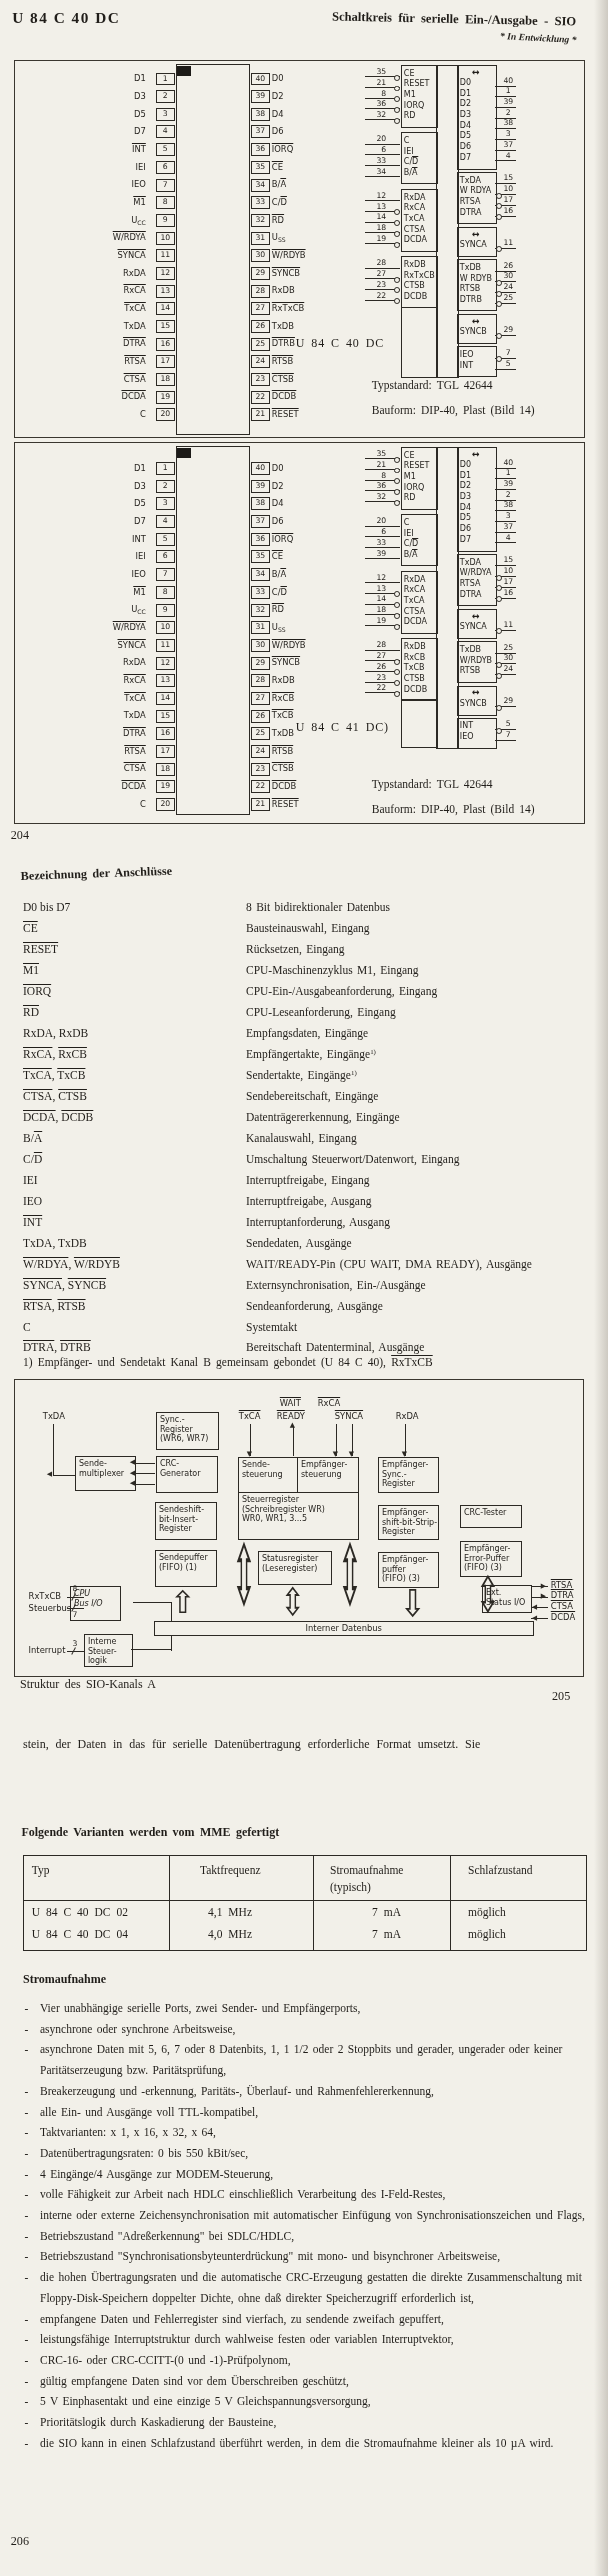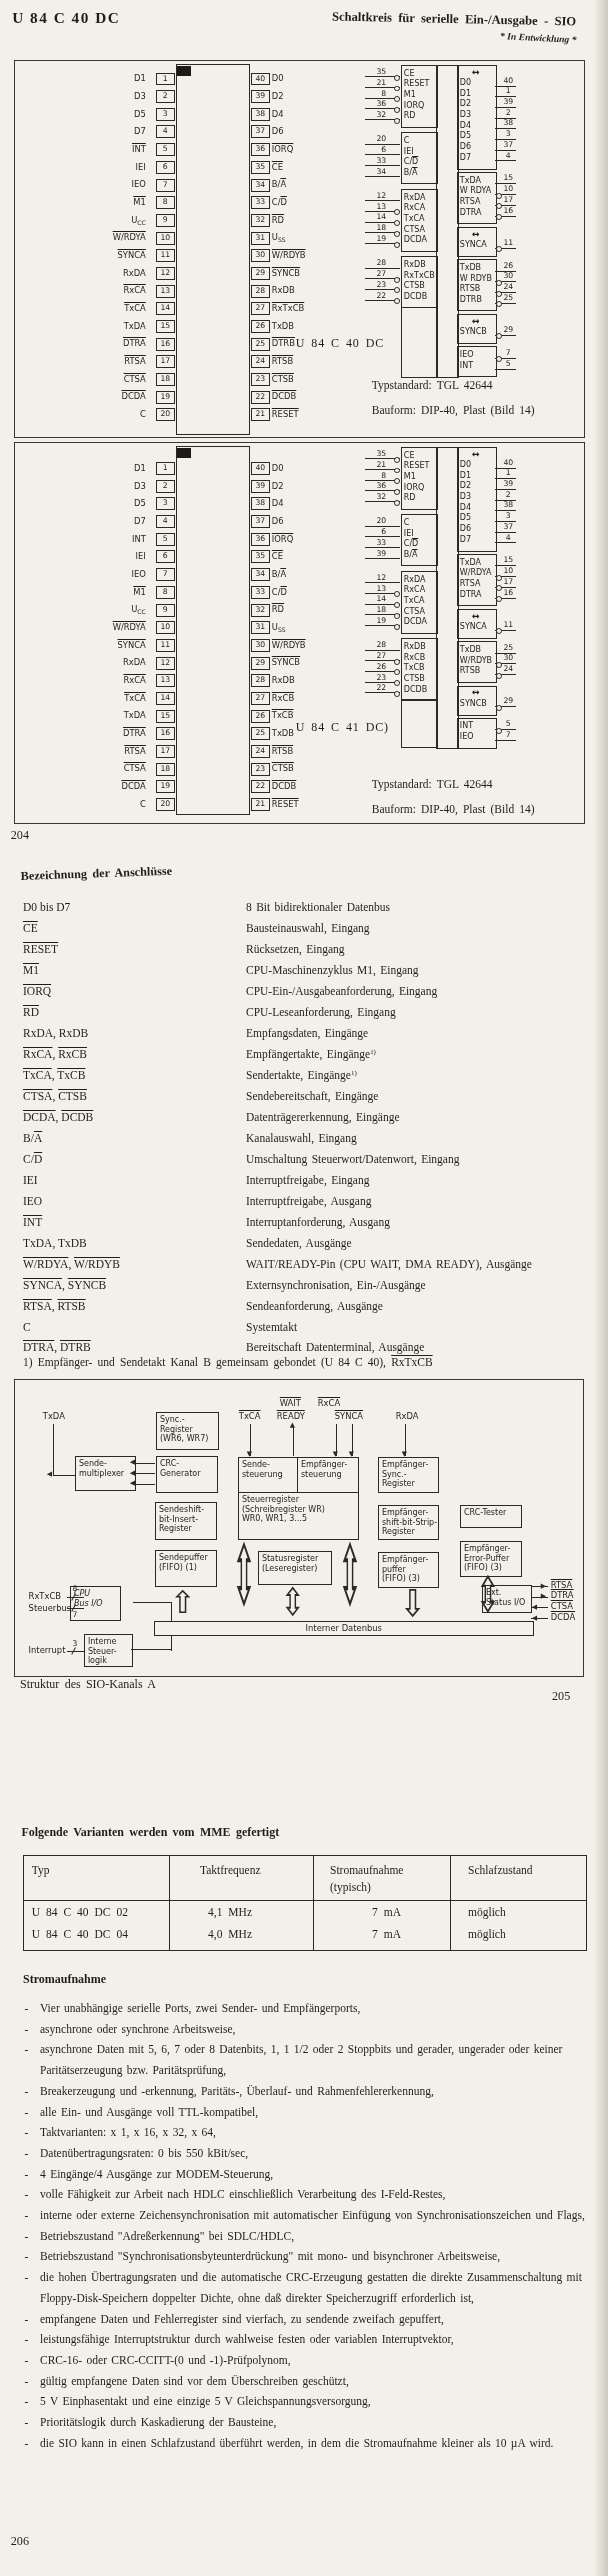--- a/index.html
+++ b/index.html
@@ -651,20 +651,21 @@
       <div class="bigarr" style="left: 217px; top: 155px; font-size: 29px; transform: scaleY(2.9);">⇳</div>
       <div class="bigarr" style="left: 323px; top: 155px; font-size: 29px; transform: scaleY(2.9);">⇳</div>
       <div class="bigarr" style="left: 266px; top: 204px; font-size: 29px; transform: scaleY(1.3);">⇳</div>
       <div class="bigarr" style="left: 385px; top: 205px; font-size: 31px; transform: scaleY(1.2);">⇩</div>
       <div class="bigarr" style="left: 461px; top: 191px; font-size: 29px; transform: scaleY(1.7);">⇳</div>
     </div>
   <div class="abs serif15" style="left:20px;top:1677px;font-size:12px;">Struktur des SIO-Kanals A</div>
   <div class="abs serif15" style="left:552px;top:1689px;font-size:12.2px;">205</div>
 
   <div class="abs" id="intro" style="left:23px;top:1734px;width:564px;">
+      <div class="serif15" style="position: relative; line-height: 20.7px; font-size: 12px; word-spacing: 3.8px;">stein, der Daten in das für serielle Datenübertragung erforderliche Format umsetzt. Sie</div>
     </div>
 
   <div class="abs bold15" style="left:21.4px;top:1825px;">Folgende Varianten werden vom MME gefertigt</div>
   <div class="abs" id="vtable" style="left:23px;top:1855px;width:562px;height:94px;border:1.5px solid #2c2924;">
       <div class="tline" style="left: 145px; top: 0px; width: 1.1px; height: 94px;"></div>
       <div class="tline" style="left: 289px; top: 0px; width: 1.1px; height: 94px;"></div>
       <div class="tline" style="left: 426px; top: 0px; width: 1.1px; height: 94px;"></div>
       <div class="tline" style="left: 0px; top: 44px; width: 562px; height: 1.1px;"></div>
       <div class="abs" style="left: 7.7px; top: 7.7px; font-size: 11.5px; white-space: nowrap;">Typ</div>
       <div class="abs" style="left: 176px; top: 7.7px; font-size: 11.5px; white-space: nowrap;">Taktfrequenz</div>

